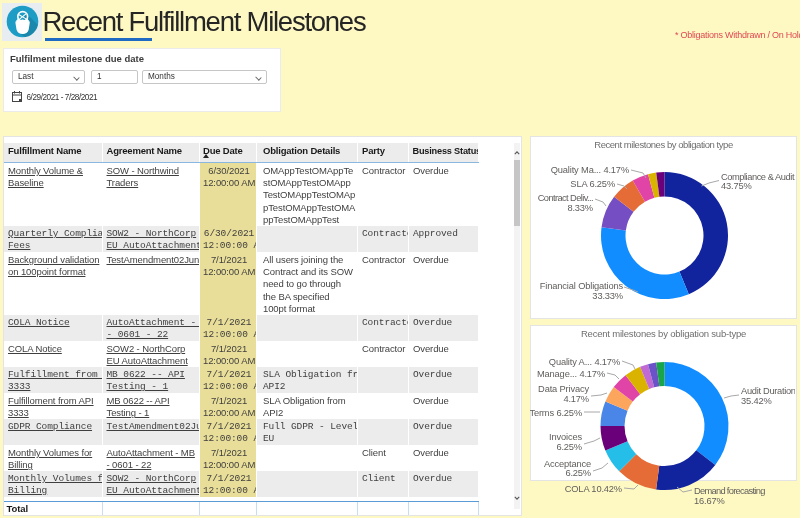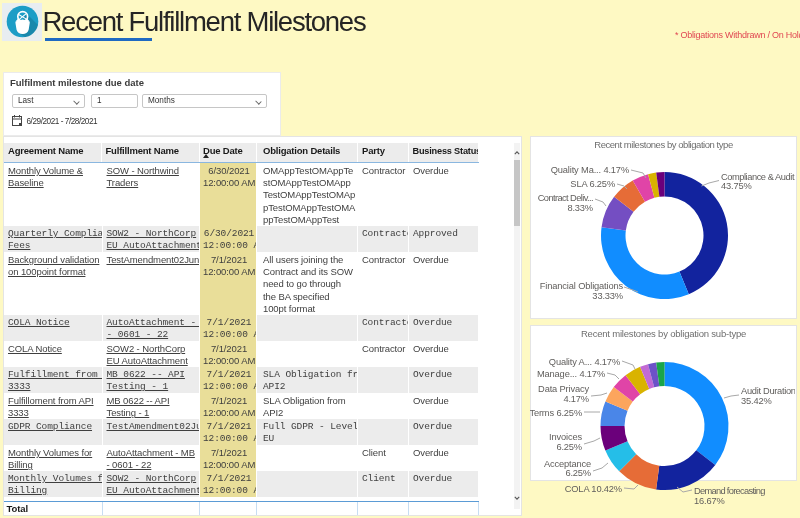--- a/index.html
+++ b/index.html
@@ -8,21 +8,21 @@
   .page { position:relative; width:800px; height:518px; background:#fef9c3; }
   .abs { position:absolute; }
 
   
   .iconbox { left:2px; top:3px; width:40px; height:38px; background:#e8edf1; }
   .h1 { left:42.5px; top:6px; font-size:27.5px; color:#252525; letter-spacing:-1.25px; white-space:nowrap; }
   .h1line { left:45px; top:37.5px; width:107px; height:3px; background:#1f6ac2; }
   .redtxt { left:675px; top:29.5px; font-size:9px; letter-spacing:-0.25px; color:#e04752; white-space:nowrap; }
 
   
-  .fcard { left:3px; top:72px; width:278px; height:64px; background:#fff; border:1px solid #ebebeb; }
+  .fcard { left:3px; top:48px; width:278px; height:64px; background:#fff; border:1px solid #ebebeb; }
   .flabel { left:6px; top:3.5px; font-size:9.5px; font-weight:bold; color:#3b3b3b; letter-spacing:0; }
   .fbox { top:20.5px; height:14px; border:1px solid #c6c6c6; border-radius:2px; background:#fff;
           font-size:8.2px; color:#333; line-height:12px; padding:0 5px; }
   .chev { position:absolute; right:5px; top:4px; width:5px; height:5px;
           border-right:1px solid #666; border-bottom:1px solid #666; transform:rotate(45deg) scale(1,0.8); }
   .fdate { left:22.5px; top:43.5px; font-size:8.2px; letter-spacing:-0.45px; color:#333; }
 
   
   .tcard { left:3px; top:135.5px; width:519px; height:380px; background:#fff; border:1px solid #e4e4e4; }
   .trow { position:absolute; left:0; display:flex; width:475px; }
@@ -92,22 +92,22 @@
       <rect x="0.5" y="1.5" width="9" height="9" fill="none" stroke="#444" stroke-width="1"></rect>
       <path d="M0.5 4 h9 M2.5 0 v2.5 M7.5 0 v2.5" stroke="#444" stroke-width="1" fill="none"></path>
       <path d="M7 8 l2 2 M9 8 l-2 2" stroke="#444" stroke-width="1"></path>
     </svg>
     <div class="abs fdate">6/29/2021 - 7/28/2021</div>
   </div>
 
   <div class="abs tcard">
 
     <div class="trow thead">
+      <div class="cell c1">Fulfillment Name</div>
       <div class="cell c2">Agreement Name</div>
-      <div class="cell c1">Fulfillment Name</div>
       <div class="cell c3" style="position:relative;">Due Date<span class="sortarr"></span></div>
       <div class="cell c4">Obligation Details</div>
       <div class="cell c5">Party</div>
       <div class="cell c6">Business Status</div>
     </div>
     <div class="abs hline1"></div>
 
     <div class="trow" style="top:26px; height:63px;">
       <div class="cell c1"><span class="lnk">Monthly Volume &amp;<br>Baseline</span></div>
       <div class="cell c2"><span class="lnk">SOW - Northwind<br>Traders</span></div>

